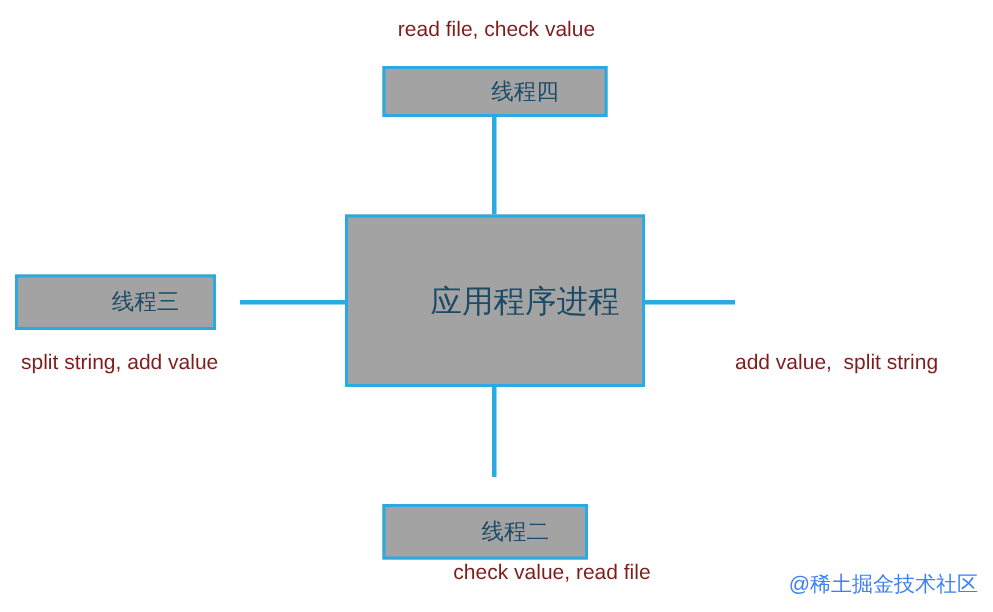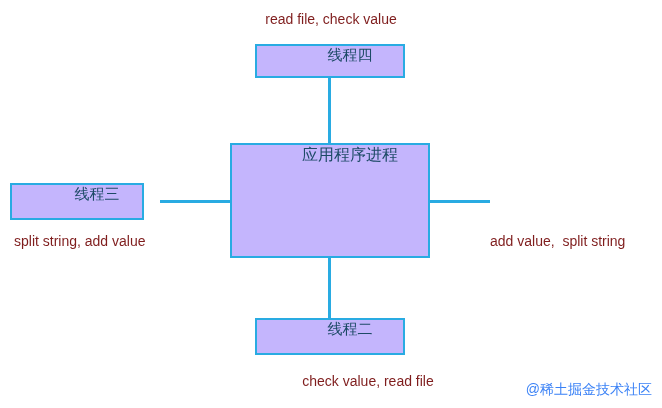--- a/index.html
+++ b/index.html
@@ -10,31 +10,32 @@
   }
   .canvas {
     position: relative;
     width: 662px;
     height: 408px;
     background: #ffffff;
     overflow: hidden;
   }
   .node {
     position: absolute;
-    background: #c4b5fd;
+    background: #a3a3a3;
     border: 2.5px solid #29abe2;
     box-sizing: border-box;
     display: flex;
+    align-items: center;
     justify-content: center;
     color: #1d4a66;
     font-size: 15px;
     padding-left: 40px;
   }
   .node.center-node {
-    font-size: 16px;
+    font-size: 21px;
   }
   .connector {
     position: absolute;
     background: #29abe2;
   }
   .annotation {
     position: absolute;
     color: #7f1d1d;
     font-size: 14px;
     white-space: pre;
@@ -66,19 +67,19 @@
 
   <div class="node" style="left:10px; top:183px; width:134px; height:37px;">
     <span>线程三</span>
   </div>
 
   <div class="node center-node" style="left:230px; top:143px; width:200px; height:115px;">
     <span>应用程序进程</span>
   </div>
 
 
-  <div class="node" style="left:255px; top:318px; width:150px; height:37px;">
+  <div class="node" style="left:255px; top:336px; width:137px; height:37px;">
     <span>线程二</span>
   </div>
 
   <div class="watermark" style="right:10px; top:381px;">@稀土掘金技术社区</div>
 
 </div>
 
 </body></html>

